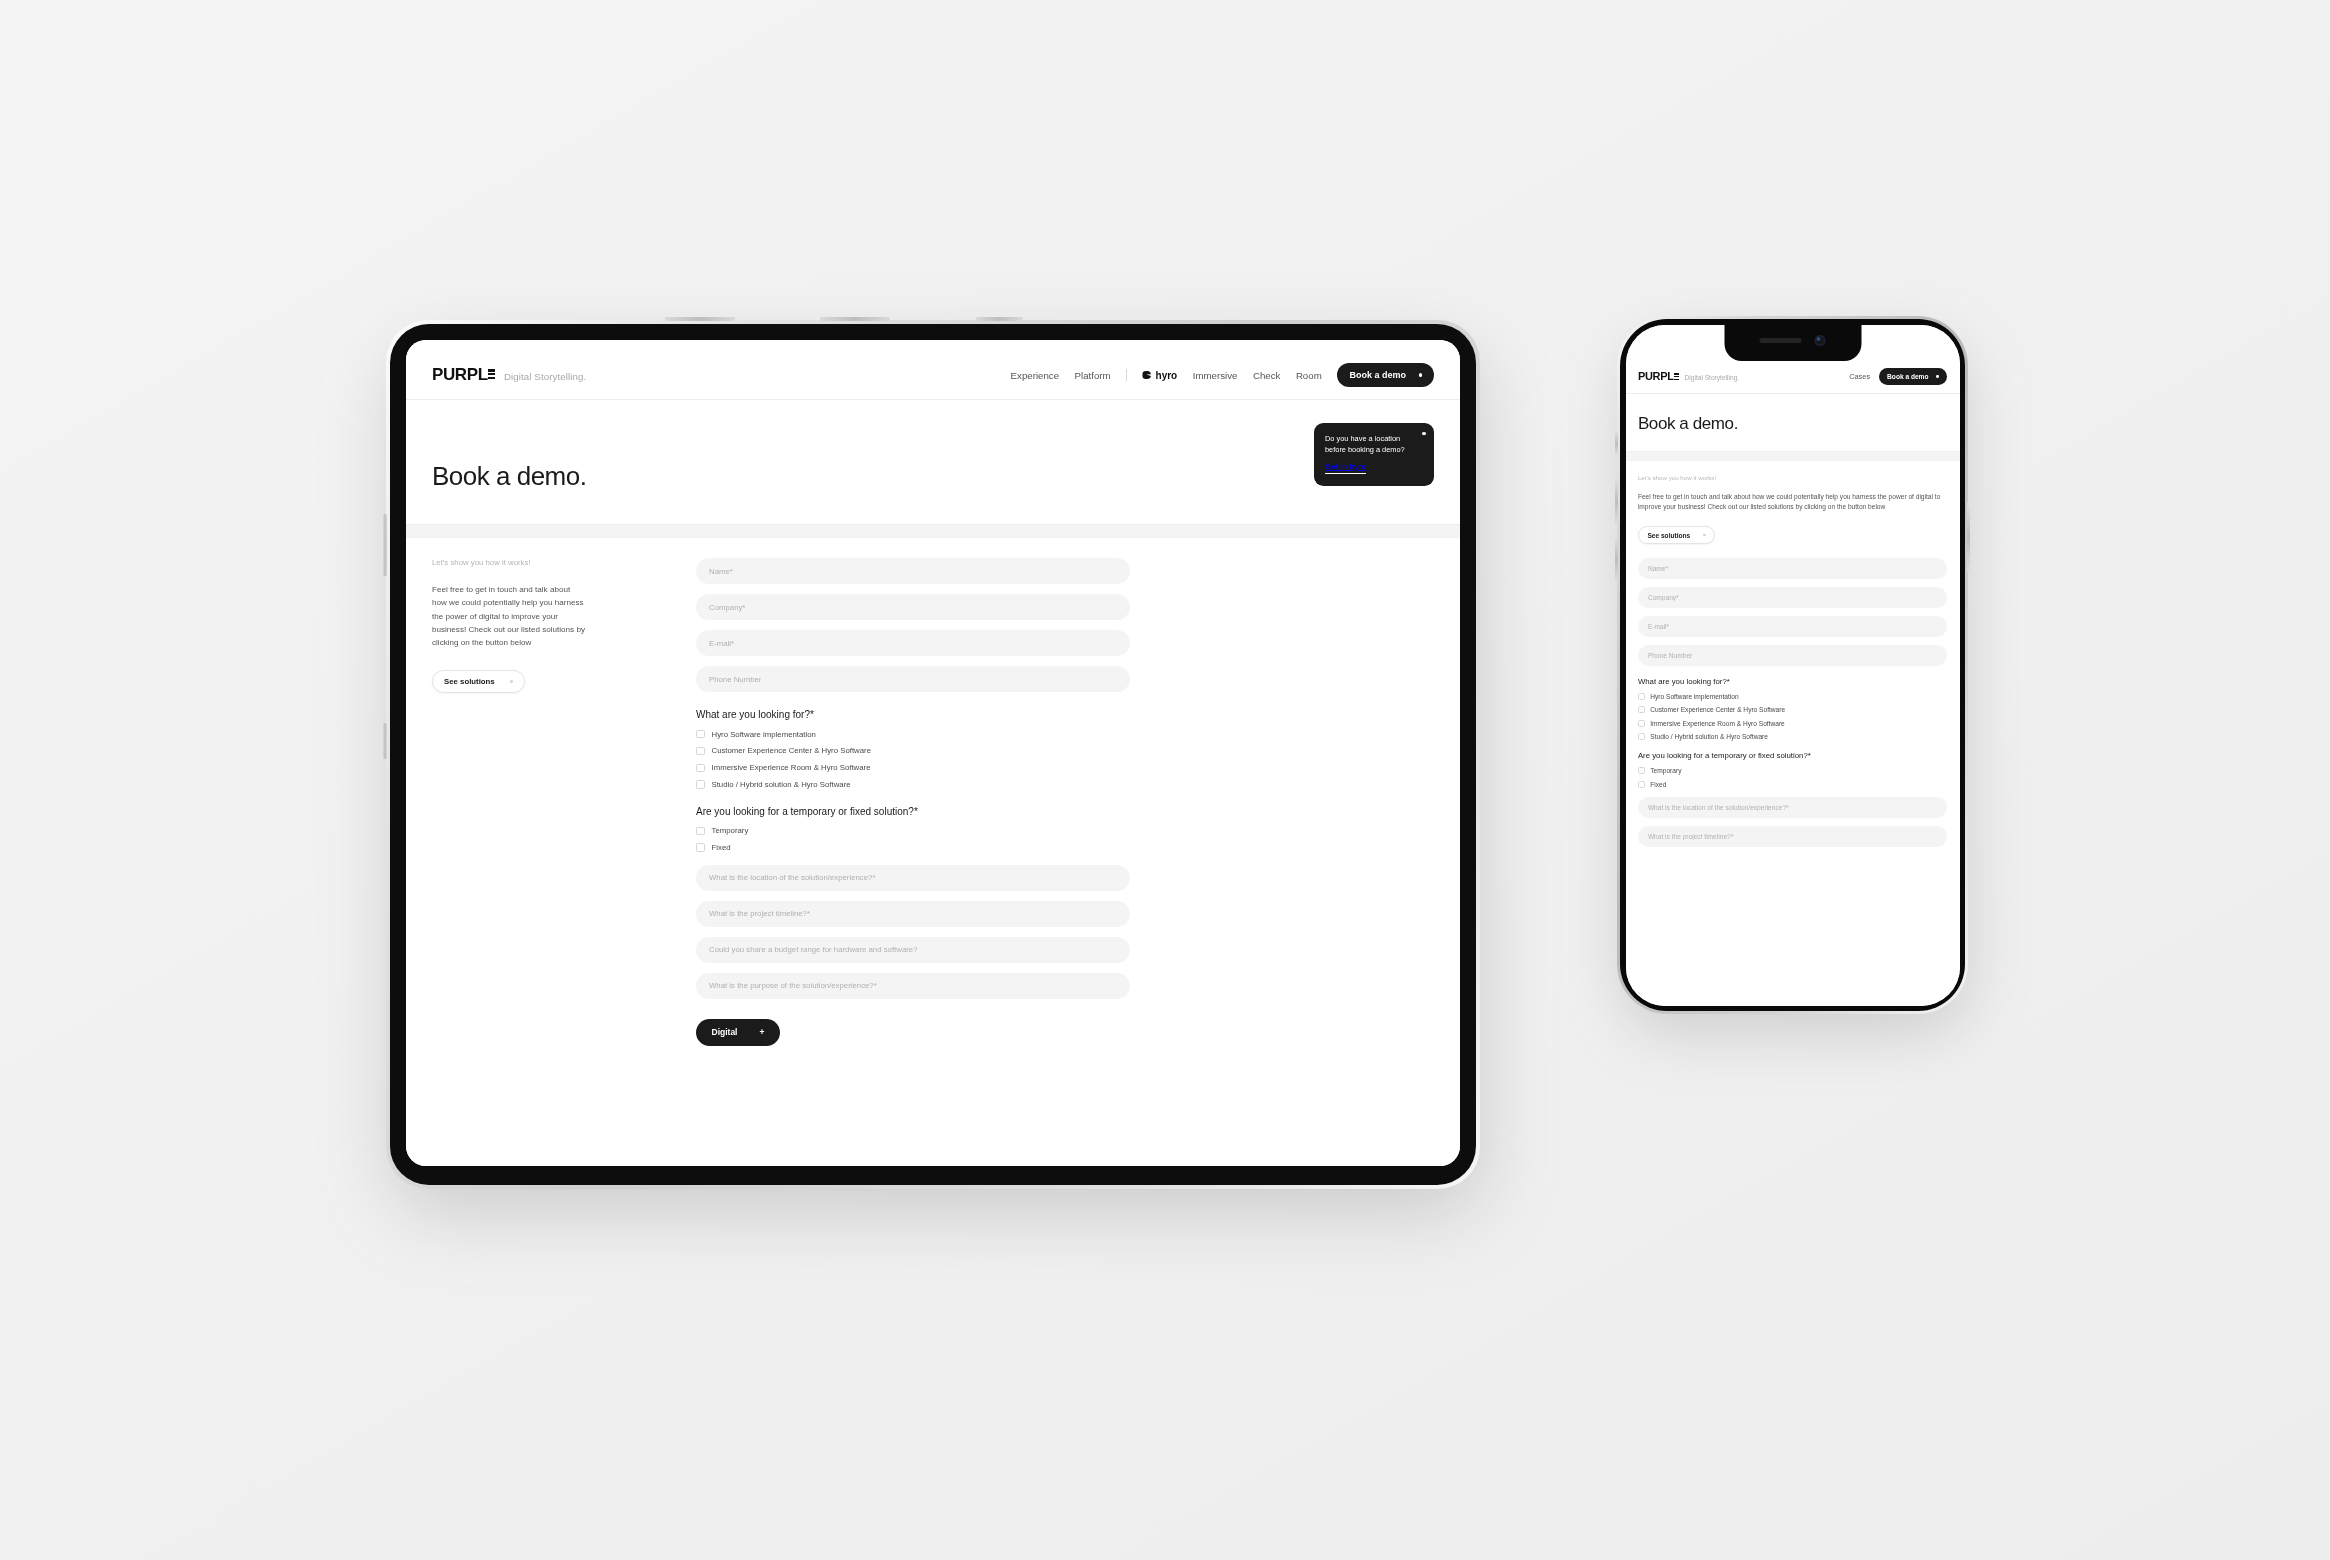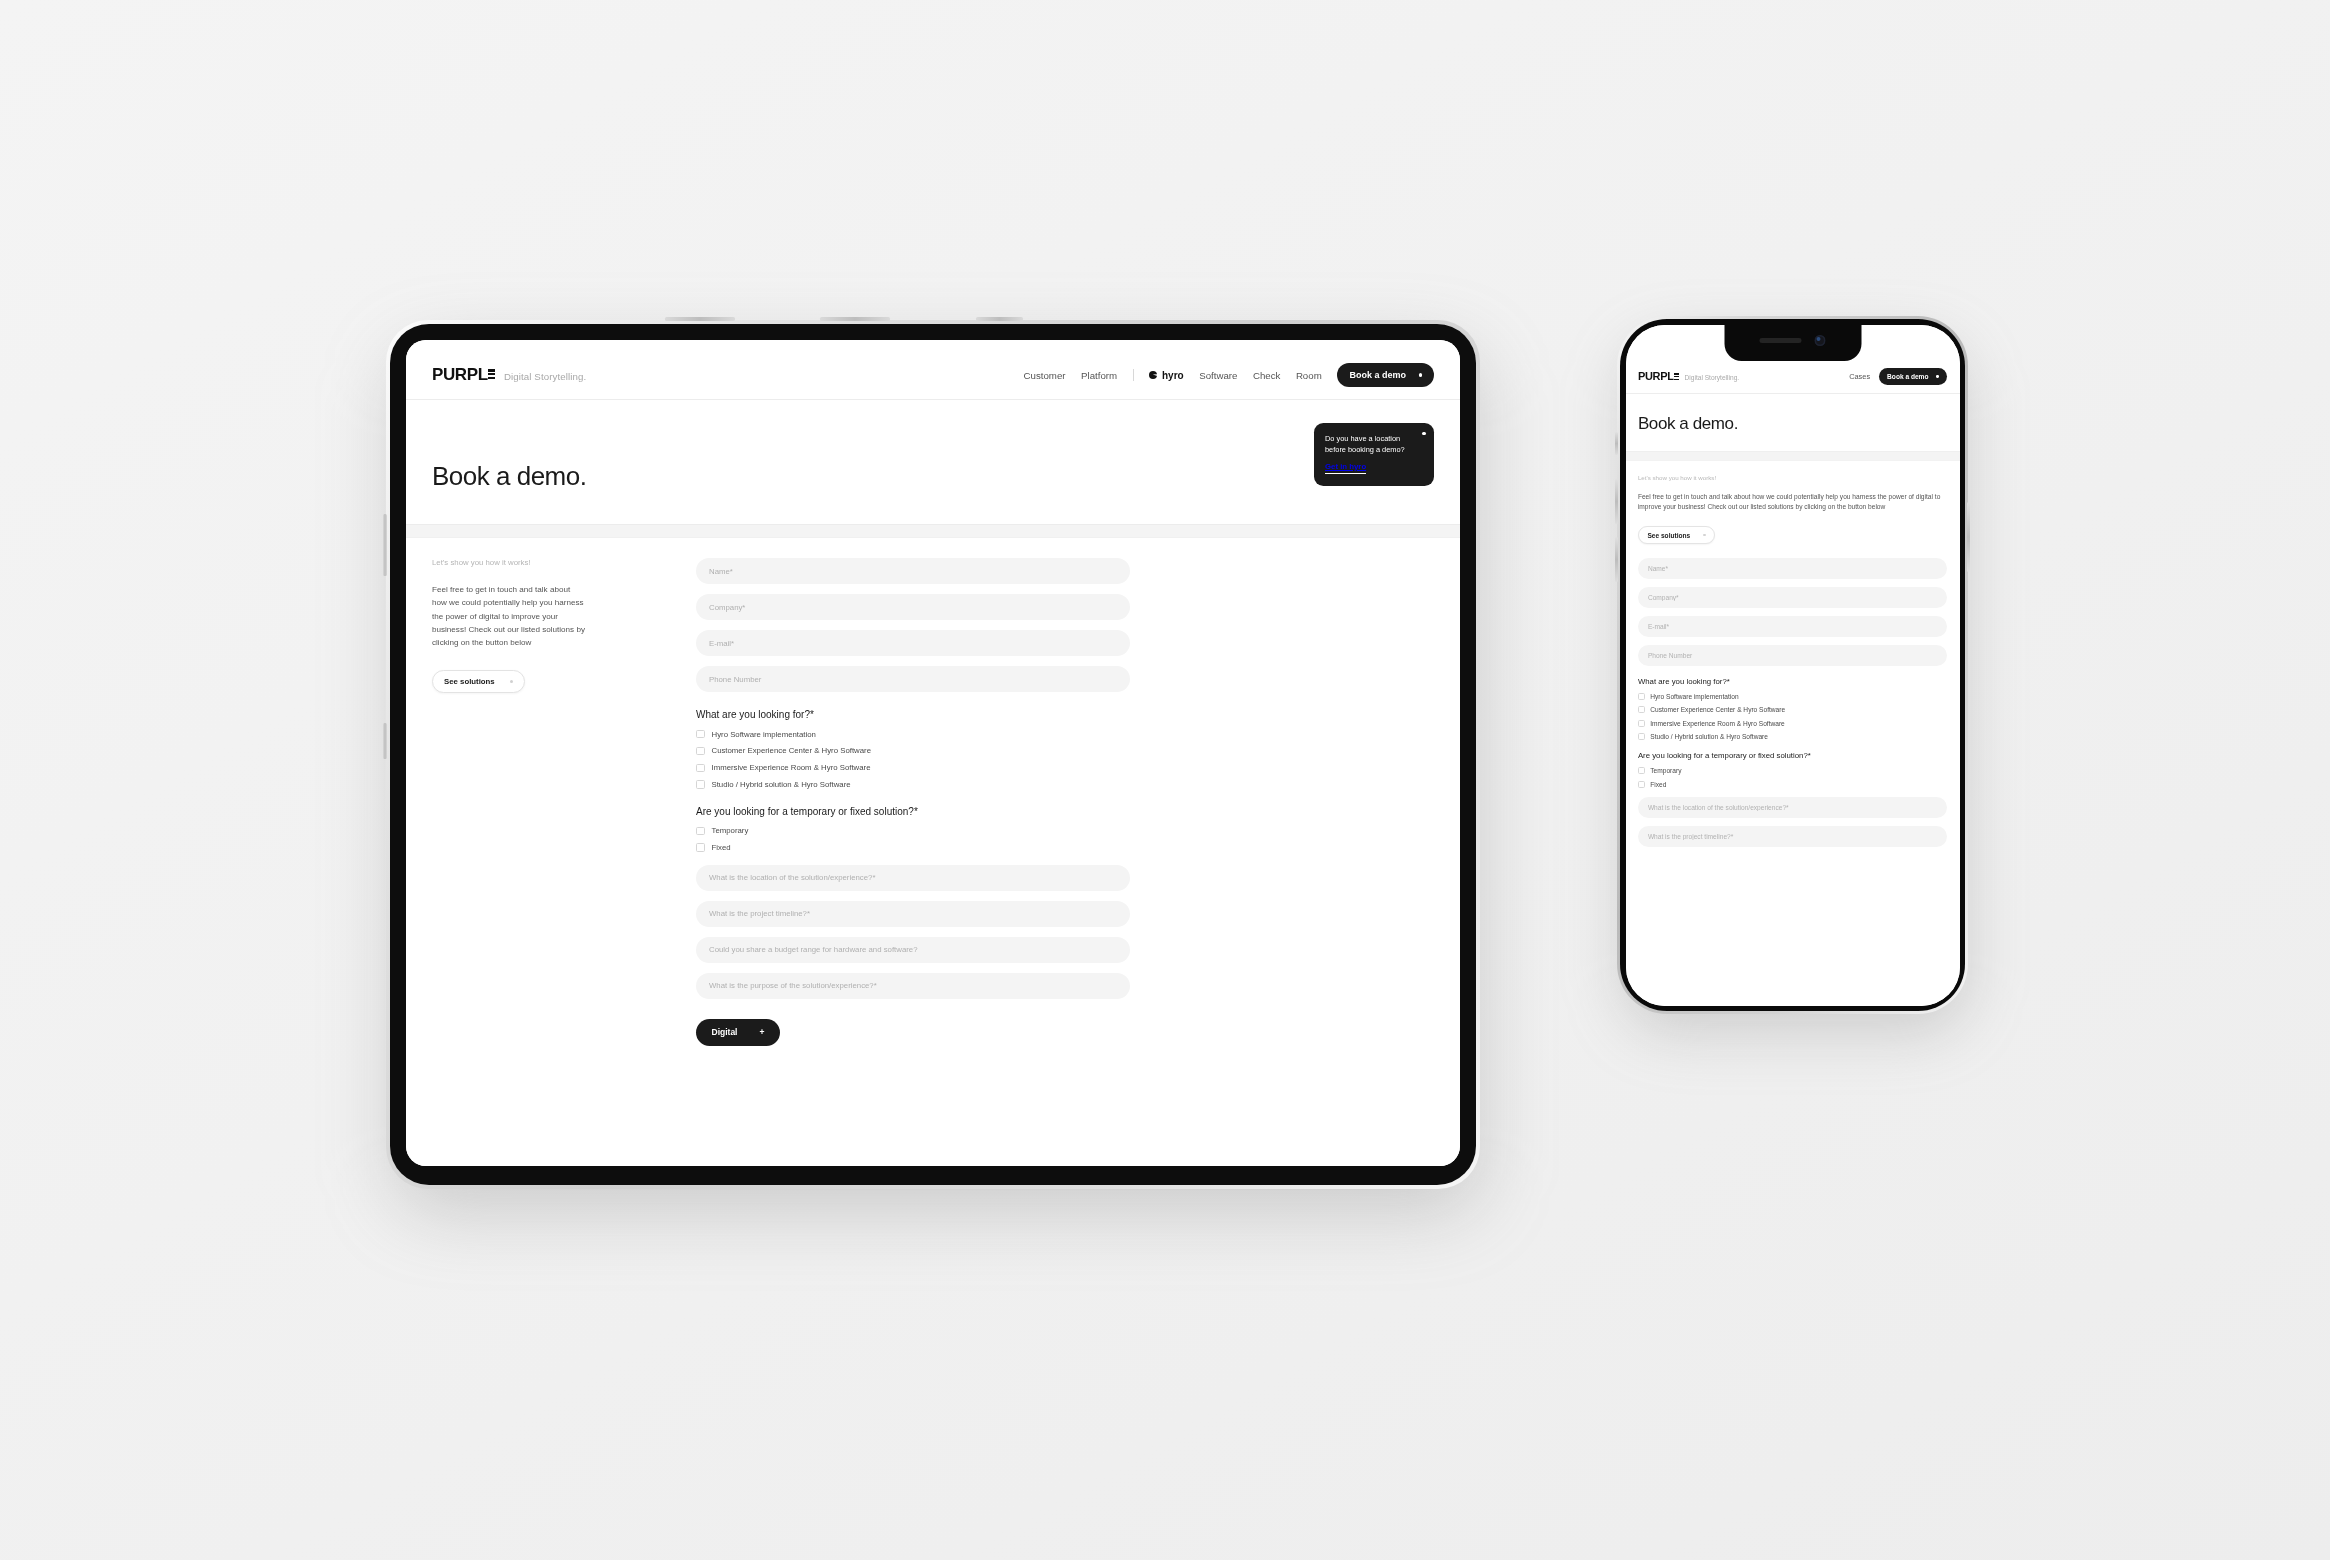--- a/index.html
+++ b/index.html
@@ -488,28 +488,28 @@
                 <span class="logo-mark">
                     <i></i>
                     <i></i>
                     <i></i>
                   </span>
               </span>
               <span class="brand-tag">Digital Storytelling.</span>
             </div>
 
             <div class="t-nav">
-              <a href="#">Customer</a>
+              <a href="#">Experience</a>
               <a href="#">Platform</a>
               <span class="nav-sep"></span>
               <span class="hyro-logo">
                 <span class="hyro-glyph"></span>
                 <span>hyro</span>
               </span>
-              <a href="#">Software</a>
+              <a href="#">Immersive</a>
               <a href="#">Check</a>
               <a href="#">Room</a>
               <button class="btn-dark">
                 <span>Book a demo</span>
                 <span class="dot"></span>
               </button>
             </div>
           </div>
 
           <div class="t-hero">

